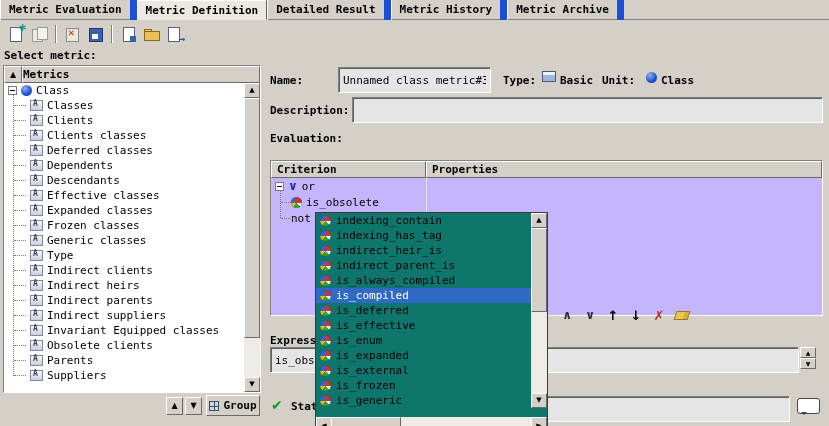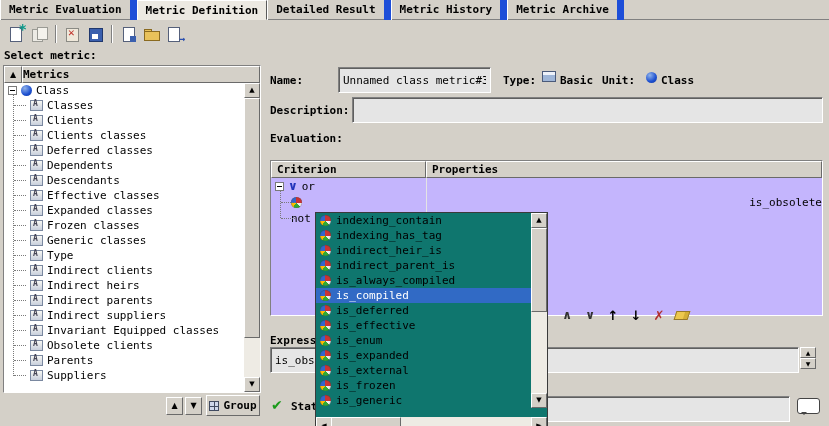--- a/index.html
+++ b/index.html
@@ -73,21 +73,21 @@
 
   
   .def-table { position:absolute; left:270px; top:146px; width:553px; height:156px; background:#c4b5fd; border:1px solid; border-color:#808080 #fff #fff #808080;margin-top:14px; }
   .def-header { display:flex; }
   .def-header .hdr.c1 { width:155px; padding-left:5px; }
   .def-header .hdr.c2 { flex:1; padding-left:5px; }
   .def-body { position:relative; height:137px; overflow:hidden; }
   .def-body::before { content:""; position:absolute; left:9px; top:12px; height:28px; border-left:1px dotted #7a7a7a; }
   .def-body::after { content:""; position:absolute; left:155px; top:0; bottom:0; width:1px; background:#e4e4e4; }
   .def-row { height:16px; display:flex; align-items:center; gap:4px; padding-left:4px; }
-  .def-row.child { position:relative; padding-left:20px;justify-content:space-between; }
+  .def-row.child { position:relative; padding-left:20px; }
   .def-row.child::before { content:""; position:absolute; left:10px; top:8px; width:14px; border-top:1px dotted #7a7a7a; }
   .or-icon { color:#2233bb; font-weight:bold; font-size:12px; font-family:"DejaVu Sans",sans-serif; line-height:12px; }
   .ball-icon { width:11px; height:11px; border-radius:50%; flex:none;
     background:conic-gradient(#cc3333 0 95deg, #eeeeee 95deg 140deg, #33aa33 140deg 215deg, #ffbb00 215deg 260deg, #3366cc 260deg 360deg);
     box-shadow:inset 0 0 1px #333; }
 
   
   .crit-toolbar { position:absolute; left:560px; top:306px; height:18px; display:flex; align-items:center; gap:9px; }
   .crit-btn { display:inline-flex; align-items:center; justify-content:center; min-width:14px; height:16px; font-family:"DejaVu Sans",sans-serif; }
   .crit-btn.wedge { font-weight:bold; color:#333; font-size:12px; }

